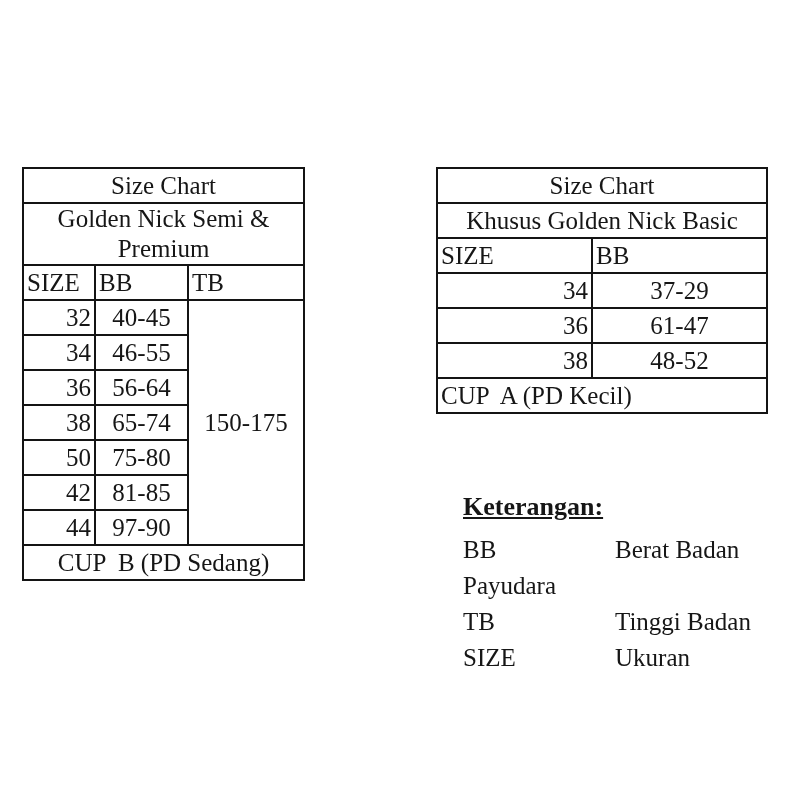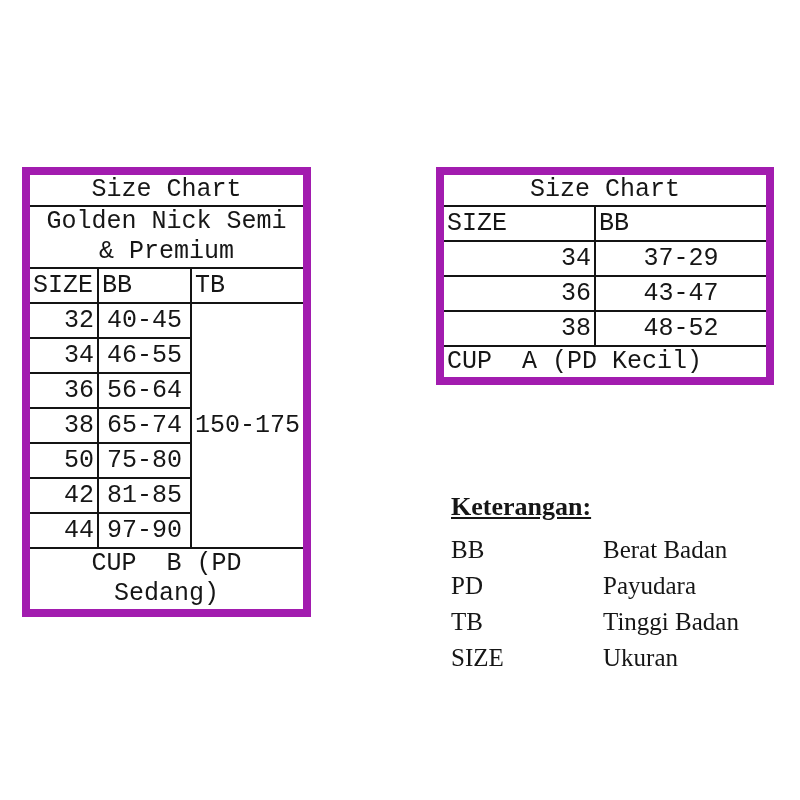--- a/index.html
+++ b/index.html
@@ -12,23 +12,22 @@
   .canvas {
     position: relative;
     width: 800px; height: 800px;
     background: #ffffff;
     overflow: hidden;
   }
   table.sc {
     position: absolute;
     border-collapse: collapse;
     table-layout: fixed;
-    border: 8px solid #a21caf;
+    border: 2px solid #a21caf;
     background: #ffffff;
-    font-family: Liberation Mono, monospace;
   }
   table.sc td {
     border: 2px solid #141414;
     font-size: 25px;
     line-height: 1.2;
     padding: 0 3px;
     height: 35px;
     vertical-align: middle;
     white-space: pre-wrap;
     overflow: hidden;
@@ -36,27 +35,27 @@
   table.left  { left: 22px;  top: 167px; width: 281px; }
   table.right { left: 436px; top: 167px; width: 330px; }
 
   td.title    { text-align: center; font-size: 26px; }
   td.subtitle { text-align: center; height: 78px; line-height: 1.35; }
   td.subtitle2{ text-align: center; height: 40px; }
   td.note     { text-align: center; height: 38px; }
   td.head     { text-align: left; }
   td.num      { text-align: right; padding-right: 2px; }
   td.range    { text-align: center; padding-left: 3px; }
-  td.tbcell   { text-align: right; vertical-align: middle; padding-left: 3px; }
+  td.tbcell   { text-align: center; vertical-align: middle; padding-left: 3px; }
   td.footerL  { text-align: center; padding-left: 14px; height: 37px; }
   td.footerR  { text-align: left; padding-left: 6px;  height: 37px; }
 
   .legend {
     position: absolute;
-    left: 451px; top: 492px; width: 330px;
+    left: 463px; top: 492px; width: 330px;
   }
   .legend-title {
     font-size: 26px;
     font-weight: bold;
     text-decoration: underline;
     margin-bottom: 10px;
   }
   .legend-row { display: flex; font-size: 25px; line-height: 36px; }
   .legend-term { width: 152px; flex: 0 0 152px; }
   .legend-def  { flex: 1; }
@@ -122,49 +121,51 @@
   <table class="sc right">
     <colgroup>
       <col style="width:155px">
         <col style="width:175px">
     </colgroup>
     <tbody>
       <tr>
         <td colspan="2" class="title">Size Chart</td>
       </tr>
       <tr>
+        <td colspan="2" class="subtitle2">Khusus Golden Nick Basic</td>
+      </tr>
+      <tr>
         <td class="head">SIZE</td>
         <td class="head">BB</td>
       </tr>
       <tr>
         <td class="num">34</td>
         <td class="range">37-29</td>
       </tr>
       <tr>
         <td class="num">36</td>
-        <td class="range">43-47</td>
+        <td class="range">61-47</td>
       </tr>
       <tr>
         <td class="num">38</td>
         <td class="range">48-52</td>
       </tr>
       <tr>
         <td colspan="2" class="footerR">CUP  A (PD Kecil)</td>
       </tr>
     </tbody>
   </table>
 
   <div class="legend">
     <div class="legend-title">Keterangan:</div>
     <div class="legend-row">
       <span class="legend-term">BB</span>
       <span class="legend-def">Berat Badan</span>
     </div>
     <div class="legend-row">
-      <span class="legend-term">PD</span>
       <span class="legend-def">Payudara</span>
     </div>
     <div class="legend-row">
       <span class="legend-term">TB</span>
       <span class="legend-def">Tinggi Badan</span>
     </div>
     <div class="legend-row">
       <span class="legend-term">SIZE</span>
       <span class="legend-def">Ukuran</span>
     </div>

